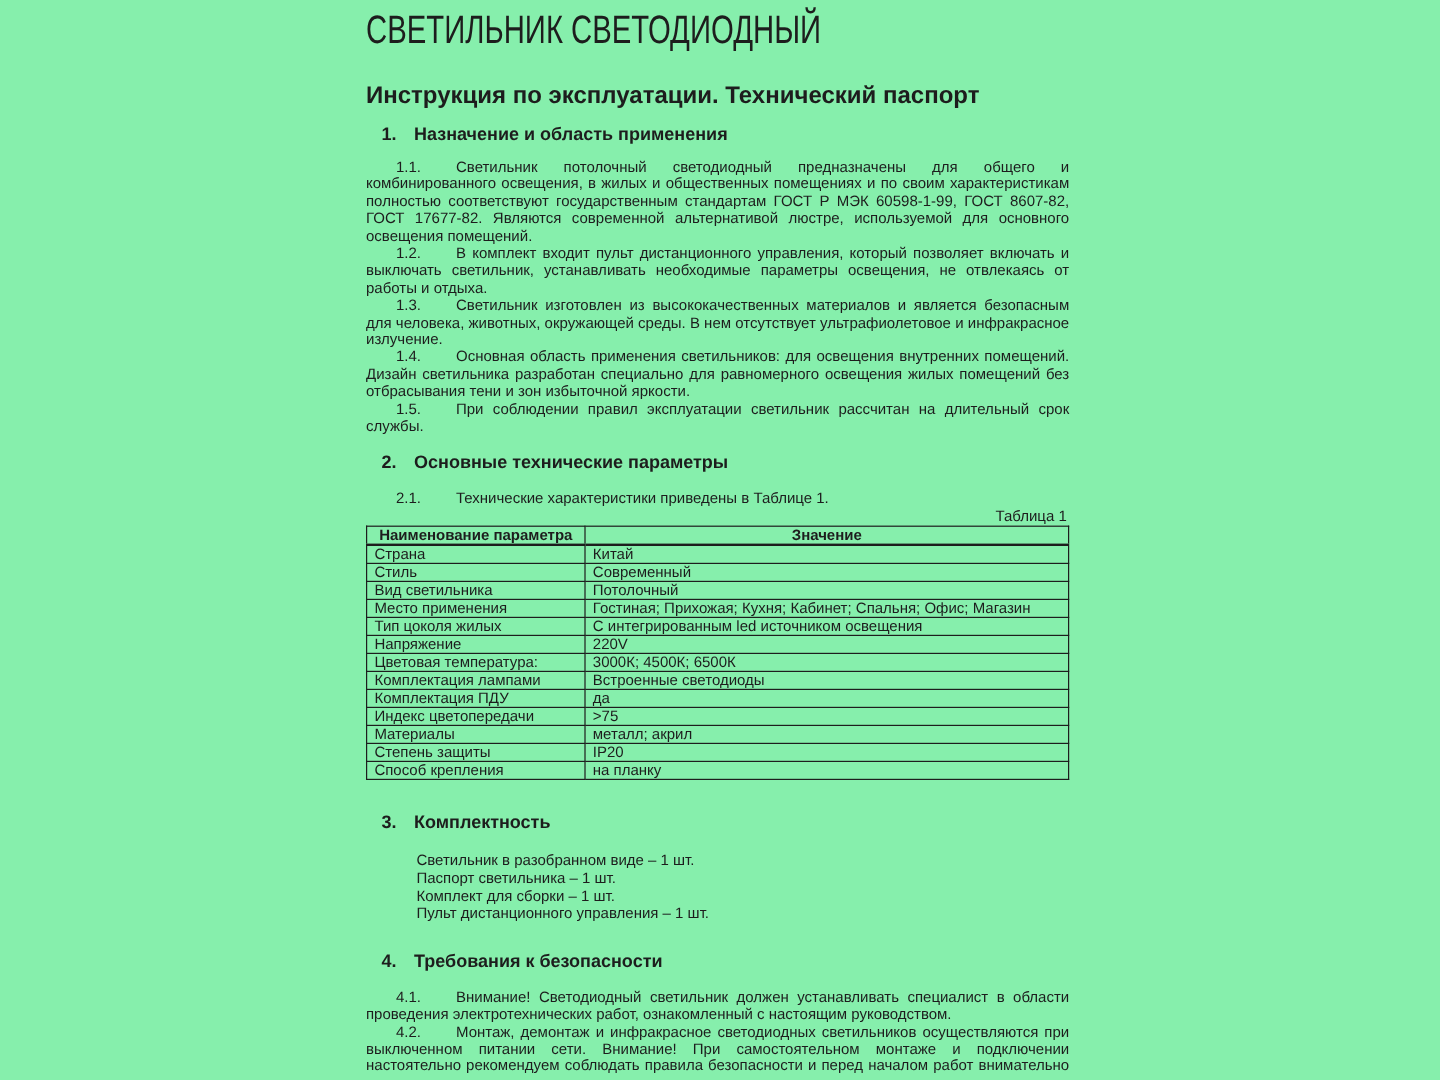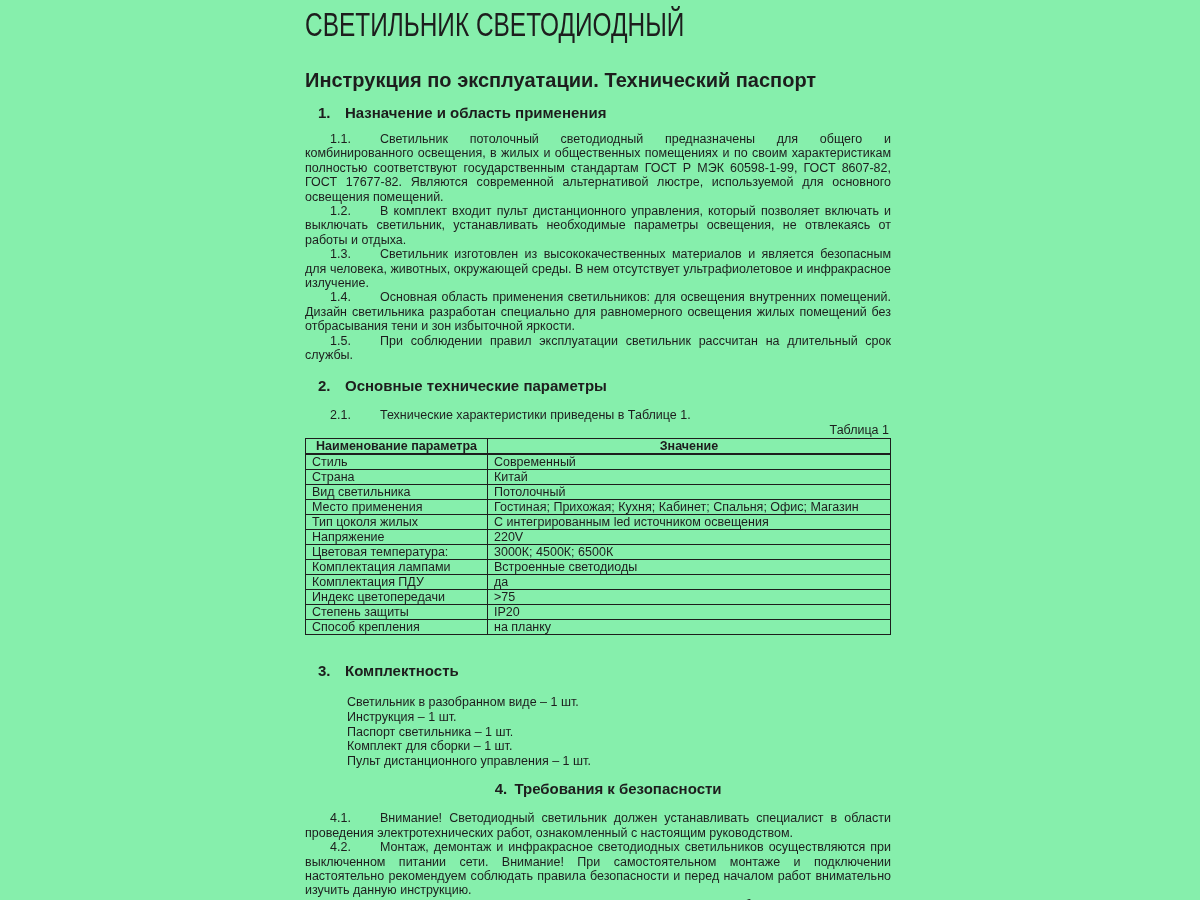--- a/index.html
+++ b/index.html
@@ -18,21 +18,21 @@
     white-space:nowrap;
     transform:scaleX(0.74); transform-origin:0 50%;
   }
   .doc-subtitle { margin-top:28px; font-size:20px; font-weight:bold; line-height:18px; }
 
   .sec-heading { font-size:15px; font-weight:bold; line-height:18px; padding-left:13px; }
   .sec-heading .num { display:inline-block; width:27px; }
   .mt-s1 { margin-top:15px; }
   .mt-s2 { margin-top:14px; }
   .mt-s3 { margin-top:27px; }
-  .mt-s4 { margin-top:12px;text-align:center; }
+  .mt-s4 { margin-top:24px; }
 
   p.body { font-size:12.5px; line-height:14.4px; text-align:justify; }
   p.first { margin-top:10px; }
   p.only  { margin-top:13px; }
   .pnum { display:inline-block; margin-left:25px; width:50px; }
 
   .tbl-caption {
     margin-top:2px; font-size:12.5px; line-height:12px;
     text-align:right; padding-right:2px;
   }
@@ -81,26 +81,26 @@
           <col>
         </colgroup>
       <thead>
         <tr>
           <th>Наименование параметра</th>
           <th>Значение</th>
         </tr>
       </thead>
       <tbody>
         <tr>
+            <td>Страна</td>
+            <td>Китай</td>
+          </tr>
+        <tr>
             <td>Стиль</td>
             <td>Современный</td>
-          </tr>
-        <tr>
-            <td>Страна</td>
-            <td>Китай</td>
           </tr>
         <tr>
             <td>Вид светильника</td>
             <td>Потолочный</td>
           </tr>
         <tr>
             <td>Место применения</td>
             <td>Гостиная; Прихожая; Кухня; Кабинет; Спальня; Офис; Магазин</td>
           </tr>
         <tr>
@@ -121,35 +121,38 @@
           </tr>
         <tr>
             <td>Комплектация ПДУ</td>
             <td>да</td>
           </tr>
         <tr>
             <td>Индекс цветопередачи</td>
             <td>&gt;75</td>
           </tr>
         <tr>
+            <td>Материалы</td>
+            <td>металл; акрил</td>
+          </tr>
+        <tr>
             <td>Степень защиты</td>
             <td>IP20</td>
           </tr>
         <tr>
             <td>Способ крепления</td>
             <td>на планку</td>
           </tr>
       </tbody>
     </table>
 
     <div class="sec-heading mt-s3"><span class="num">3.</span><span>Комплектность</span></div>
 
     <ul class="kit">
       <li>Светильник в разобранном виде – 1 шт.</li>
-      <li>Инструкция – 1 шт.</li>
       <li>Паспорт светильника – 1 шт.</li>
       <li>Комплект для сборки – 1 шт.</li>
       <li>Пульт дистанционного управления – 1 шт.</li>
     </ul>
 
     <div class="sec-heading mt-s4"><span class="num">4.</span><span>Требования к безопасности</span></div>
 
     <p class="body only"><span class="pnum">4.1.</span><span>Внимание! Светодиодный светильник должен устанавливать специалист в области проведения электротехнических работ, ознакомленный с настоящим руководством.</span></p>
     <p class="body"><span class="pnum">4.2.</span><span>Монтаж, демонтаж и инфракрасное светодиодных светильников осуществляются при выключенном питании сети. Внимание! При самостоятельном монтаже и подключении настоятельно рекомендуем соблюдать правила безопасности и перед началом работ внимательно изучить данную инструкцию.</span></p>
     <p class="body"><span class="pnum">4.3.</span><span>Во время установки и подключения светильника руки должны быть сухими.</span></p>

